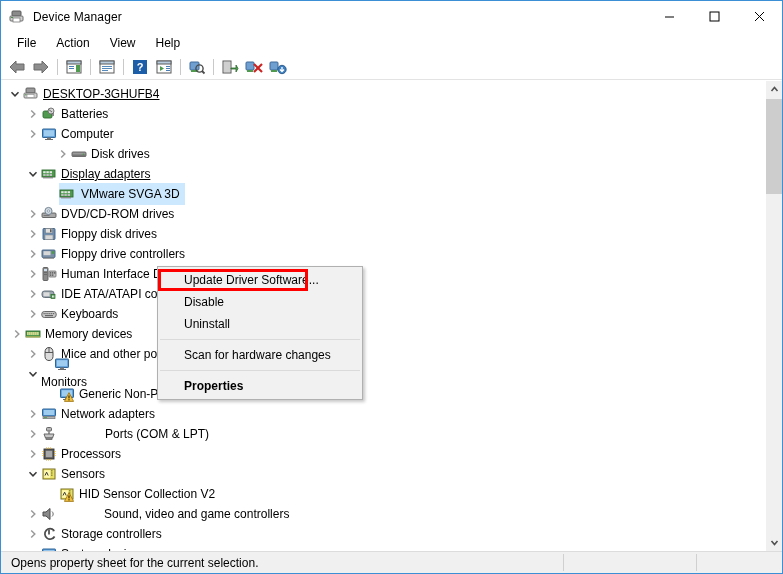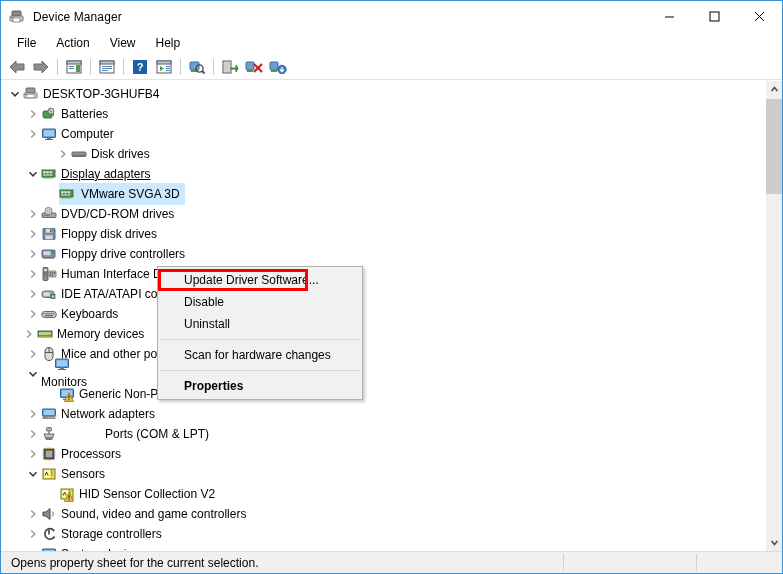--- a/index.html
+++ b/index.html
@@ -258,21 +258,21 @@
         <rect x="1" y="3" width="8" height="8" rx="1" fill="#6f9fd0" stroke="#3d6a9a" stroke-width="1"></rect>
         <rect x="2" y="11" width="6" height="2" fill="#4f9a4f"></rect>
         <circle cx="13" cy="10.5" r="4.2" fill="#3d7fc0" stroke="#1f4f80" stroke-width="0.8"></circle>
         <path d="M13 8 L13 12 M11 10.5 L13 12.6 L15 10.5" stroke="#ffffff" stroke-width="1.3" fill="none"></path>
       </svg>
     </div>
   </div>
 
   <div id="pane">
     <div id="tree">
-        <div class="row" style="padding-left: 6px;">
+        <div class="row" style="padding-left: 6px; text-decoration: underline;">
           <span class="exp">
             <svg width="10" height="10" viewBox="0 0 10 10">
               <path d="M1.5 3.2 L5 6.8 L8.5 3.2" fill="none" stroke="#3a3a3a" stroke-width="1.5"></path>
             </svg>
           </span>
           <span class="" style="display: flex; align-items: center;">
             <span class="ico"><svg width="16" height="16" viewBox="0 0 16 16">
                 <rect x="3" y="2" width="9" height="5" rx="1" fill="#9a9a9a" stroke="#5a5a5a" stroke-width="0.9"></rect>
                 <rect x="1" y="7" width="13" height="5" rx="1" fill="#d4d4d4" stroke="#6e6e6e" stroke-width="0.9"></rect>
                 <rect x="4" y="8.5" width="7" height="3" fill="#fff" stroke="#8a8a8a" stroke-width="0.6"></rect>
@@ -464,21 +464,21 @@
                 <rect x="4.4" y="7" width="1.2" height="1.2" fill="#666"></rect>
                 <rect x="6.3" y="7" width="1.2" height="1.2" fill="#666"></rect>
                 <rect x="8.2" y="7" width="1.2" height="1.2" fill="#666"></rect>
                 <rect x="10.1" y="7" width="1.2" height="1.2" fill="#666"></rect>
                 <rect x="12" y="7" width="1.2" height="1.2" fill="#666"></rect>
                 <rect x="4" y="9" width="8" height="1.2" fill="#666"></rect>
               </svg></span>
             <span class="lbl">Keyboards</span>
           </span>
         </div>
-        <div class="row" style="padding-left: 20px; text-align: right;">
+        <div class="row" style="padding-left: 8px; text-align: right;">
           <span class="exp">
             <svg width="10" height="10" viewBox="0 0 10 10">
               <path d="M3.2 1.5 L6.8 5 L3.2 8.5" fill="none" stroke="#9a9a9a" stroke-width="1.5"></path>
             </svg>
           </span>
           <span class="" style="display: flex; align-items: center;">
             <span class="ico"><svg width="16" height="16" viewBox="0 0 16 16">
                 <rect x="1" y="5" width="14" height="6" fill="#4f9a4f" stroke="#2d6b2d" stroke-width="0.9"></rect>
                 <rect x="2.2" y="6" width="1.4" height="3" fill="#f0e8a0"></rect>
                 <rect x="4.2" y="6" width="1.4" height="3" fill="#f0e8a0"></rect>
@@ -631,21 +631,21 @@
               </svg></span>
             <span class="lbl">HID Sensor Collection V2</span>
           </span>
         </div>
         <div class="row" style="padding-left: 24px;">
           <span class="exp">
             <svg width="10" height="10" viewBox="0 0 10 10">
               <path d="M3.2 1.5 L6.8 5 L3.2 8.5" fill="none" stroke="#9a9a9a" stroke-width="1.5"></path>
             </svg>
           </span>
-          <span class="" style="display: flex; align-items: center;">
+          <span class="" style="display: flex; align-items: center; gap: 43px;">
             <span class="ico"><svg width="16" height="16" viewBox="0 0 16 16">
                 <path d="M2 6 L5 6 L9 2.5 L9 13.5 L5 10 L2 10 Z" fill="#8a8a8a" stroke="#4a4a4a" stroke-width="1" stroke-linejoin="round"></path>
                 <path d="M11 5.5 C12.6 7 12.6 9 11 10.5" fill="none" stroke="#6a6a6a" stroke-width="1"></path>
               </svg></span>
             <span class="lbl">Sound, video and game controllers</span>
           </span>
         </div>
         <div class="row" style="padding-left: 24px;">
           <span class="exp">
             <svg width="10" height="10" viewBox="0 0 10 10">

